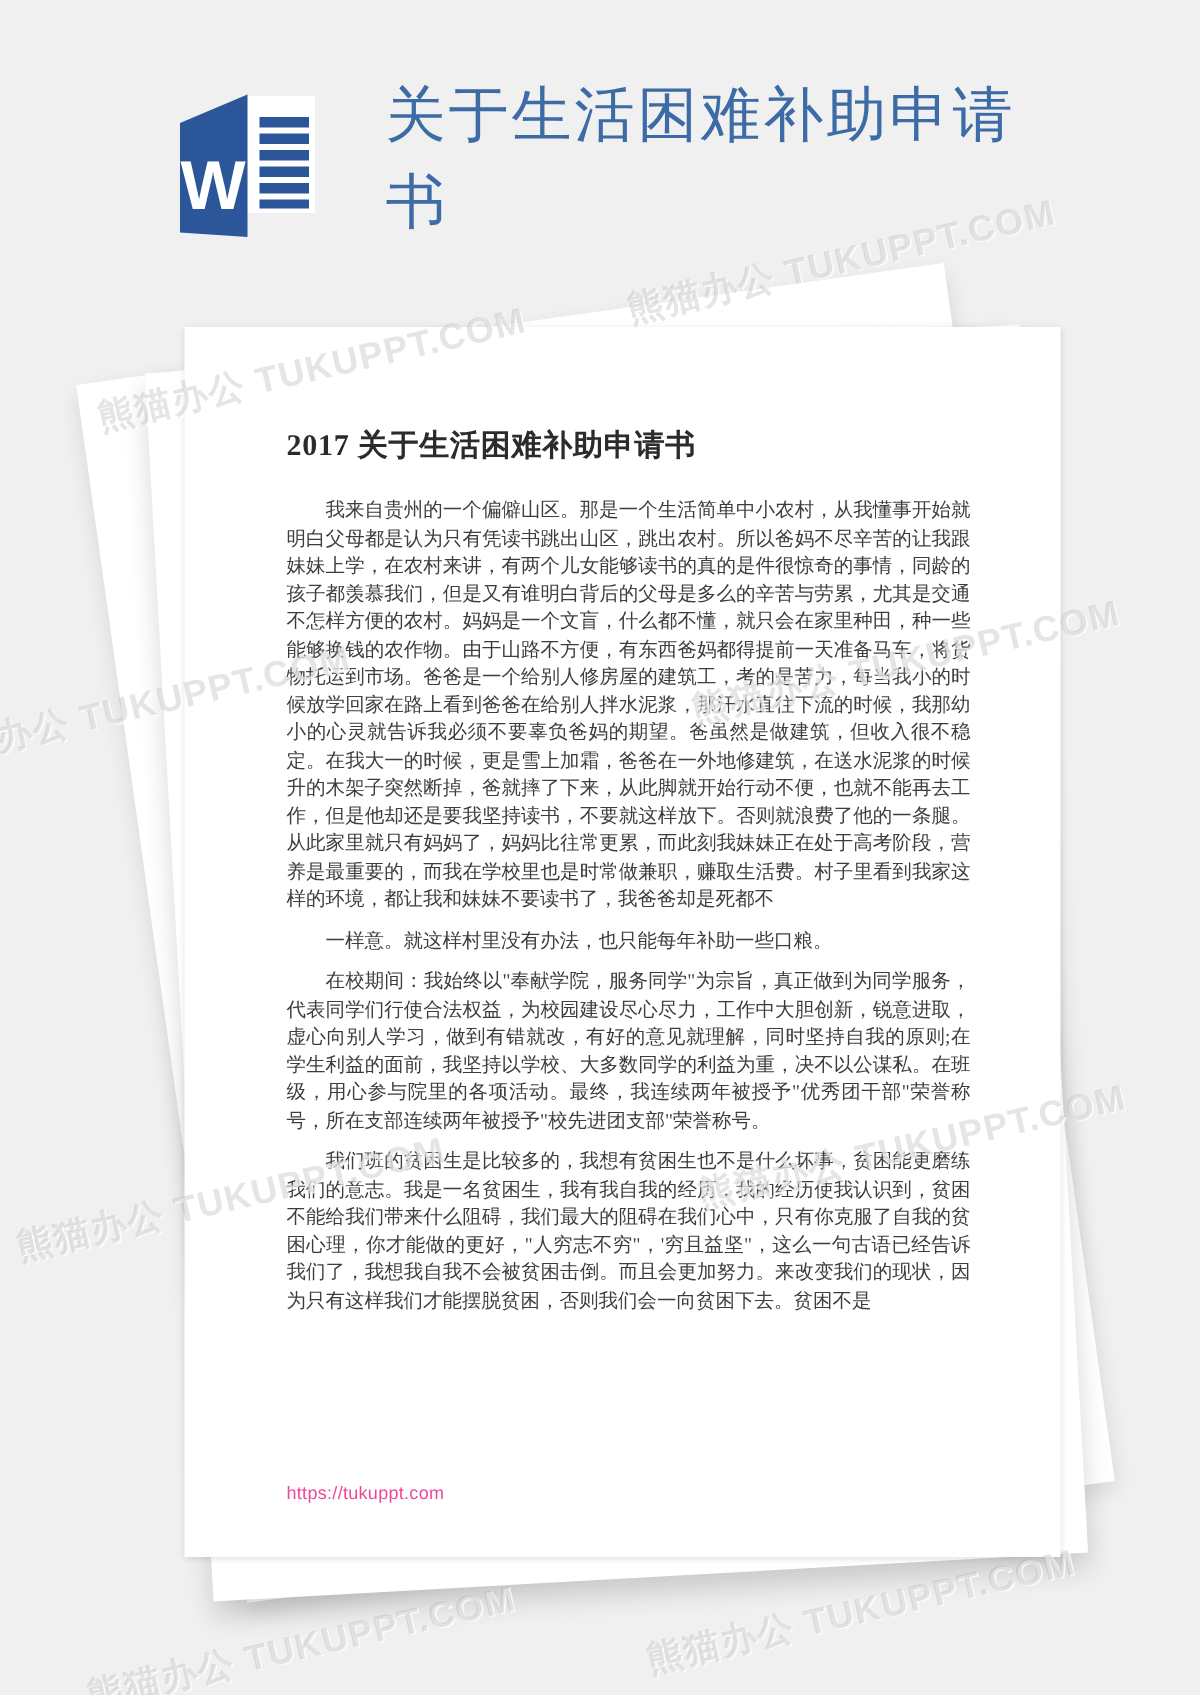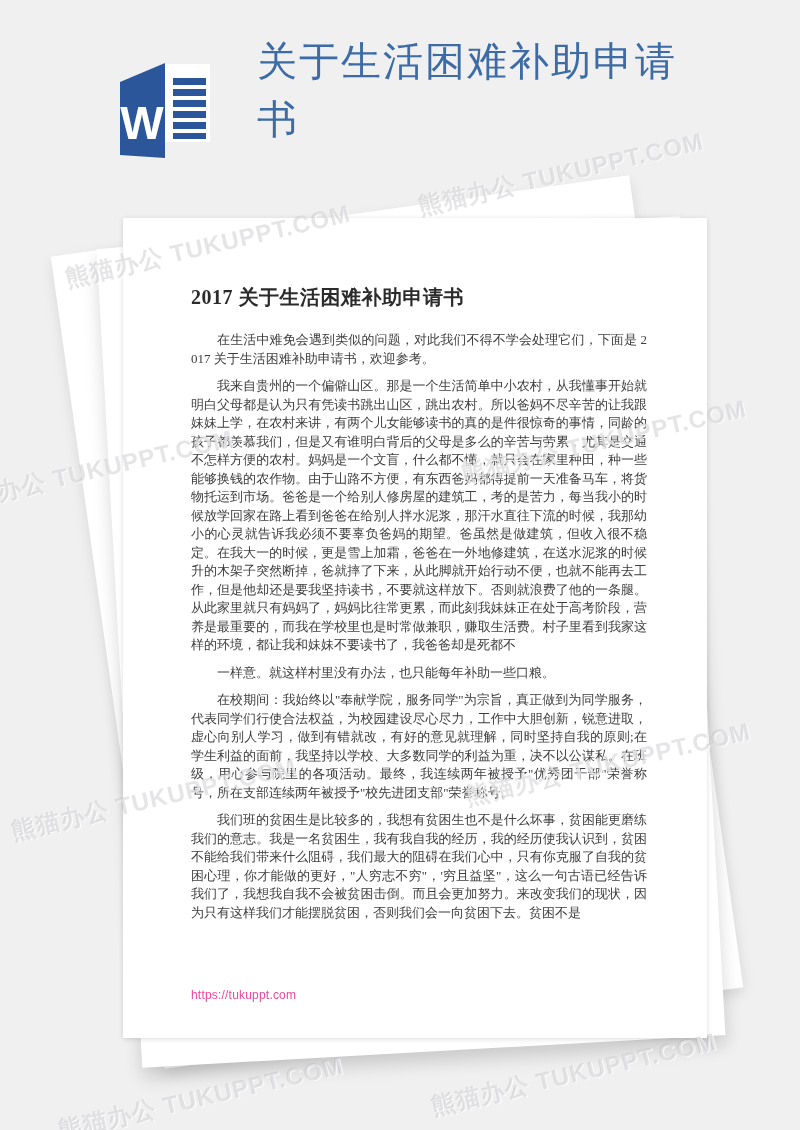--- a/index.html
+++ b/index.html
@@ -9,21 +9,21 @@
     overflow:hidden;
     position:relative;
     font-family:"Liberation Sans", sans-serif;
   }
   .stage{position:absolute;inset:0;}
 
   
   .header{position:absolute;left:0;top:0;width:800px;height:200px;z-index:2;}
   .word-icon{position:absolute;left:120px;top:62px;width:92px;height:98px;}
   .app-title{
-    position:absolute;left:257px;top:32px;width:446px;
+    position:absolute;left:257px;top:48px;width:446px;
     font-size:40px;line-height:58px;letter-spacing:2px;
     color:#3c6ba6;font-weight:400;
   }
 
   
   .doc-stack{position:absolute;inset:0;z-index:1;}
   .paper{
     position:absolute;left:123px;top:218px;width:584px;height:820px;
     background:#ffffff;
   }
@@ -82,21 +82,20 @@
 </head>
 <body>
 
 <div class="stage">
 
   <div class="doc-stack">
     <div class="paper paper-3"></div>
     <div class="paper paper-2"></div>
     <div class="paper paper-1">
       <h1 class="doc-heading">2017 关于生活困难补助申请书</h1>
-      <p class="para">在生活中难免会遇到类似的问题，对此我们不得不学会处理它们，下面是 2017 关于生活困难补助申请书，欢迎参考。</p>
       <p class="para">我来自贵州的一个偏僻山区。那是一个生活简单中小农村，从我懂事开始就明白父母都是认为只有凭读书跳出山区，跳出农村。所以爸妈不尽辛苦的让我跟妹妹上学，在农村来讲，有两个儿女能够读书的真的是件很惊奇的事情，同龄的孩子都羡慕我们，但是又有谁明白背后的父母是多么的辛苦与劳累，尤其是交通不怎样方便的农村。妈妈是一个文盲，什么都不懂，就只会在家里种田，种一些能够换钱的农作物。由于山路不方便，有东西爸妈都得提前一天准备马车，将货物托运到市场。爸爸是一个给别人修房屋的建筑工，考的是苦力，每当我小的时候放学回家在路上看到爸爸在给别人拌水泥浆，那汗水直往下流的时候，我那幼小的心灵就告诉我必须不要辜负爸妈的期望。爸虽然是做建筑，但收入很不稳定。在我大一的时候，更是雪上加霜，爸爸在一外地修建筑，在送水泥浆的时候升的木架子突然断掉，爸就摔了下来，从此脚就开始行动不便，也就不能再去工作，但是他却还是要我坚持读书，不要就这样放下。否则就浪费了他的一条腿。从此家里就只有妈妈了，妈妈比往常更累，而此刻我妹妹正在处于高考阶段，营养是最重要的，而我在学校里也是时常做兼职，赚取生活费。村子里看到我家这样的环境，都让我和妹妹不要读书了，我爸爸却是死都不</p>
       <p class="para">一样意。就这样村里没有办法，也只能每年补助一些口粮。</p>
       <p class="para">在校期间：我始终以"奉献学院，服务同学"为宗旨，真正做到为同学服务，代表同学们行使合法权益，为校园建设尽心尽力，工作中大胆创新，锐意进取，虚心向别人学习，做到有错就改，有好的意见就理解，同时坚持自我的原则;在学生利益的面前，我坚持以学校、大多数同学的利益为重，决不以公谋私。在班级，用心参与院里的各项活动。最终，我连续两年被授予"优秀团干部"荣誉称号，所在支部连续两年被授予"校先进团支部"荣誉称号。</p>
       <p class="para">我们班的贫困生是比较多的，我想有贫困生也不是什么坏事，贫困能更磨练我们的意志。我是一名贫困生，我有我自我的经历，我的经历使我认识到，贫困不能给我们带来什么阻碍，我们最大的阻碍在我们心中，只有你克服了自我的贫困心理，你才能做的更好，"人穷志不穷"，'穷且益坚"，这么一句古语已经告诉我们了，我想我自我不会被贫困击倒。而且会更加努力。来改变我们的现状，因为只有这样我们才能摆脱贫困，否则我们会一向贫困下去。贫困不是</p>
       <div class="doc-url">https://tukuppt.com</div>
     </div>
   </div>
 
   <div class="header">
     <svg class="word-icon" viewBox="0 0 92 98" xmlns="http://www.w3.org/2000/svg">

